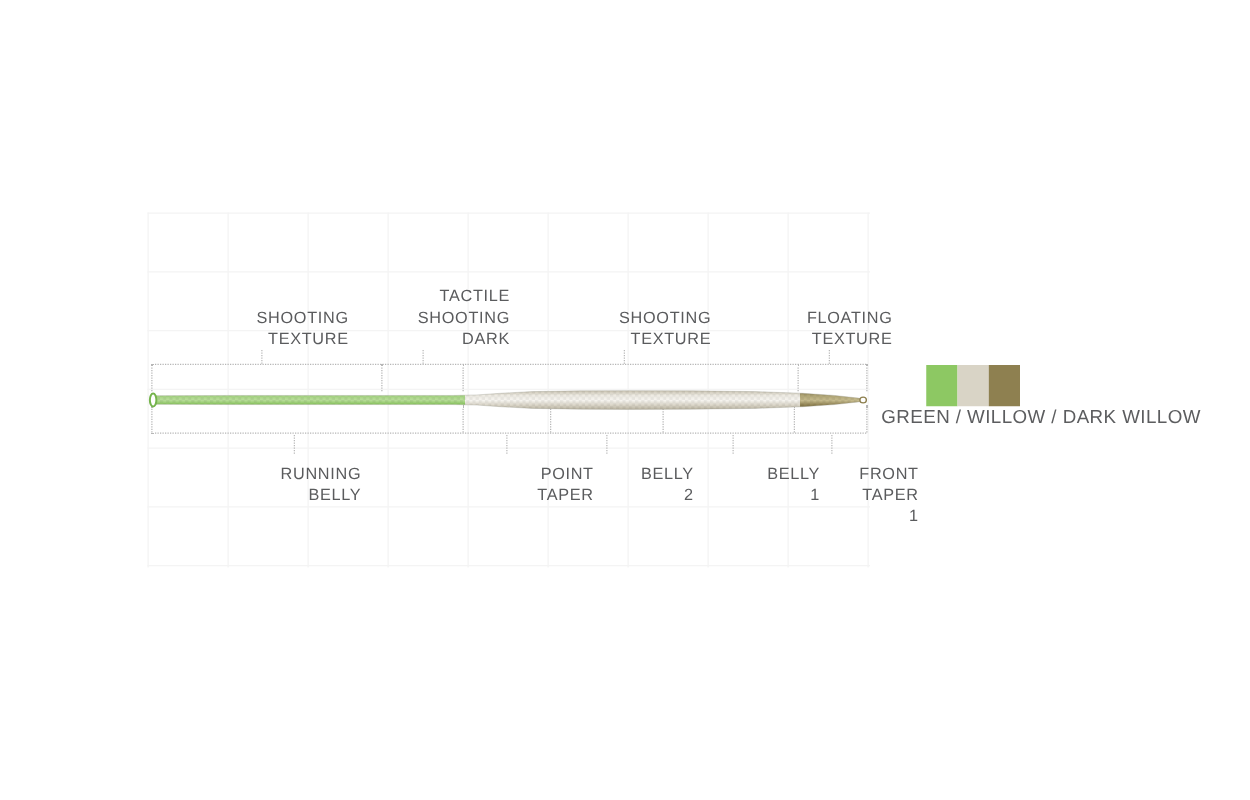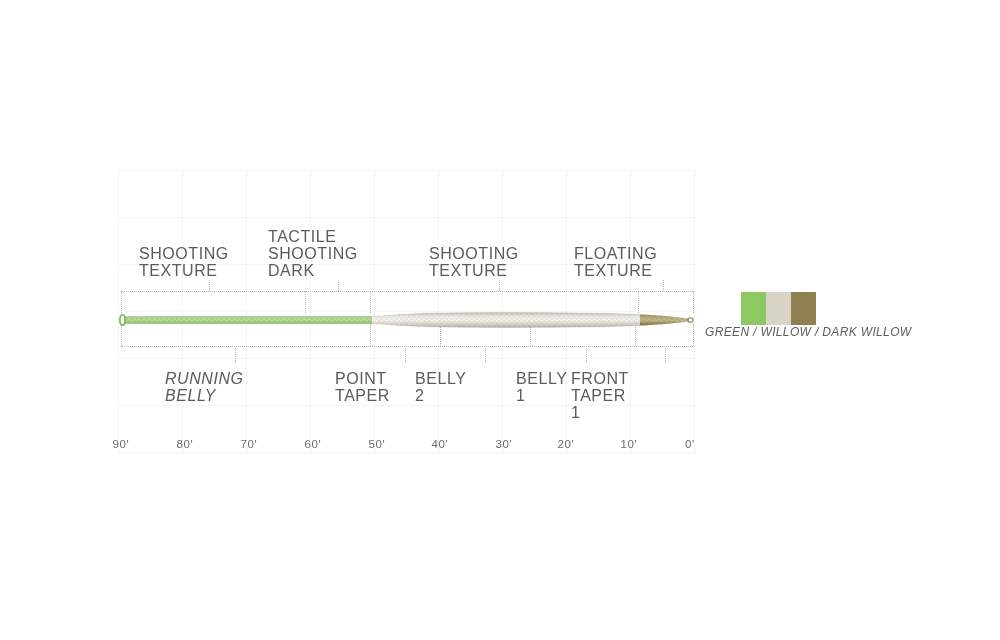--- a/index.html
+++ b/index.html
@@ -11,21 +11,21 @@
   }
   #stage{position:absolute;left:0;top:0;width:1000px;height:640px;}
 
   
   .grid{position:absolute;left:118px;top:170px;width:578px;height:284px;
         pointer-events:none;opacity:1;}
   .grid .v{position:absolute;top:0;bottom:0;width:1px;background:#f4f4f4;}
   .grid .h{position:absolute;left:0;right:0;height:1px;background:#f4f4f4;}
 
   
-  .lbl{position:absolute;text-align:left;font-size:16px;line-height:17px;
+  .lbl{position:absolute;text-align:right;font-size:13px;line-height:17px;
        letter-spacing:.55px;color:#5a5b5d;white-space:nowrap;}
   .lbl .ln{display:block;}
 
   
   .leader{position:absolute;width:0;border-left:1px dotted #b9b9b9;}
 
   
   .brk-h{position:absolute;height:0;border-top:1px dotted #b6b6b6;}
   .brk-v{position:absolute;width:0;border-left:1px dotted #b6b6b6;}
 
@@ -34,22 +34,22 @@
   .line-wrap svg{display:block;}
 
   
   .axis{position:absolute;left:0;top:438px;width:1000px;height:20px;}
   .tick{position:absolute;font-size:11.5px;letter-spacing:.6px;color:#6a6b6d;
         transform:translateX(-50%);white-space:nowrap;}
 
   
   .swatch{position:absolute;display:flex;border:0;}
   .swatch .sw{width:25px;height:33px;}
-  .legend{position:absolute;font-size:12px;letter-spacing:.35px;
-          color:#5c5d5f;white-space:nowrap;font-style:italic;}
+  .legend{position:absolute;font-size:15px;letter-spacing:.35px;
+          color:#5c5d5f;white-space:nowrap;}
 </style>
 </head>
 <body>
 
 <div id="stage">
 
   <div class="grid" id="grid">
       <div class="v" style="left: 0px;"></div>
       <div class="v" style="left: 64px;"></div>
       <div class="v" style="left: 128px;"></div>
@@ -106,41 +106,41 @@
       </div>
       <div class="leader" style="left: 499px; top: 280px; height: 11px;"></div>
       <div class="lbl" style="left: 574px; width: 140px; top: 245px;">
         <span class="ln">FLOATING</span>
         <span class="ln">TEXTURE</span>
       </div>
       <div class="leader" style="left: 663px; top: 280px; height: 11px;"></div>
     </div>
 
   <div id="bottom-labels">
-      <div class="lbl" style="left: 165px; width: 140px; top: 370px; font-style: italic;">
+      <div class="lbl" style="left: 149px; width: 140px; top: 370px;">
         <span class="ln">RUNNING</span>
         <span class="ln">BELLY</span>
       </div>
       <div class="leader" style="left: 235px; top: 348px; height: 15px;"></div>
       <div class="lbl" style="left: 335px; width: 140px; top: 370px;">
         <span class="ln">POINT</span>
         <span class="ln">TAPER</span>
       </div>
       <div class="leader" style="left: 405px; top: 348px; height: 15px;"></div>
       <div class="lbl" style="left: 415px; width: 140px; top: 370px;">
         <span class="ln">BELLY</span>
         <span class="ln">2</span>
       </div>
       <div class="leader" style="left: 485px; top: 348px; height: 15px;"></div>
       <div class="lbl" style="left: 516px; width: 140px; top: 370px;">
         <span class="ln">BELLY</span>
         <span class="ln">1</span>
       </div>
       <div class="leader" style="left: 586px; top: 348px; height: 15px;"></div>
-      <div class="lbl" style="left: 571px; width: 140px; top: 370px;">
+      <div class="lbl" style="left: 595px; width: 140px; top: 370px;">
         <span class="ln">FRONT</span>
         <span class="ln">TAPER</span>
         <span class="ln">1</span>
       </div>
       <div class="leader" style="left: 665px; top: 348px; height: 15px;"></div>
     </div>
 
   <div class="line-wrap">
     <svg id="flyline" width="580" height="42" viewBox="0 0 580 42">
         <defs>
@@ -186,32 +186,20 @@
         <path d="M3.00 16.54 L66.56 16.35 L130.11 16.35 L193.67 16.35 L244.51 16.35 L263.58 15.96 L282.64 14.62 L308.07 13.27 L346.20 12.69 L384.33 12.50 L435.18 12.69 L486.02 13.27 L524.16 14.62 L549.58 16.35 L568.64 18.46 L575.00 19.54 L575.00 20.46 L568.64 21.54 L549.58 23.65 L524.16 25.38 L486.02 26.73 L435.18 27.31 L384.33 27.50 L346.20 27.31 L308.07 26.73 L282.64 25.38 L263.58 24.04 L244.51 23.65 L193.67 23.65 L130.11 23.65 L66.56 23.65 L3.00 23.46 Z" fill="url(#gGreen)" clip-path="url(#clipGreen)"></path>
         <path d="M3.00 16.54 L66.56 16.35 L130.11 16.35 L193.67 16.35 L244.51 16.35 L263.58 15.96 L282.64 14.62 L308.07 13.27 L346.20 12.69 L384.33 12.50 L435.18 12.69 L486.02 13.27 L524.16 14.62 L549.58 16.35 L568.64 18.46 L575.00 19.54 L575.00 20.46 L568.64 21.54 L549.58 23.65 L524.16 25.38 L486.02 26.73 L435.18 27.31 L384.33 27.50 L346.20 27.31 L308.07 26.73 L282.64 25.38 L263.58 24.04 L244.51 23.65 L193.67 23.65 L130.11 23.65 L66.56 23.65 L3.00 23.46 Z" fill="url(#gWillow)" clip-path="url(#clipMid)"></path>
         <path d="M3.00 16.54 L66.56 16.35 L130.11 16.35 L193.67 16.35 L244.51 16.35 L263.58 15.96 L282.64 14.62 L308.07 13.27 L346.20 12.69 L384.33 12.50 L435.18 12.69 L486.02 13.27 L524.16 14.62 L549.58 16.35 L568.64 18.46 L575.00 19.54 L575.00 20.46 L568.64 21.54 L549.58 23.65 L524.16 25.38 L486.02 26.73 L435.18 27.31 L384.33 27.50 L346.20 27.31 L308.07 26.73 L282.64 25.38 L263.58 24.04 L244.51 23.65 L193.67 23.65 L130.11 23.65 L66.56 23.65 L3.00 23.46 Z" fill="url(#gDark)" clip-path="url(#clipDark)"></path>
         <path d="M3.00 16.54 L66.56 16.35 L130.11 16.35 L193.67 16.35 L244.51 16.35 L263.58 15.96 L282.64 14.62 L308.07 13.27 L346.20 12.69 L384.33 12.50 L435.18 12.69 L486.02 13.27 L524.16 14.62 L549.58 16.35 L568.64 18.46 L575.00 19.54 L575.00 20.46 L568.64 21.54 L549.58 23.65 L524.16 25.38 L486.02 26.73 L435.18 27.31 L384.33 27.50 L346.20 27.31 L308.07 26.73 L282.64 25.38 L263.58 24.04 L244.51 23.65 L193.67 23.65 L130.11 23.65 L66.56 23.65 L3.00 23.46 Z" fill="url(#tex)"></path>
         <path d="M3.00 16.54 L66.56 16.35 L130.11 16.35 L193.67 16.35 L244.51 16.35 L263.58 15.96 L282.64 14.62 L308.07 13.27 L346.20 12.69 L384.33 12.50 L435.18 12.69 L486.02 13.27 L524.16 14.62 L549.58 16.35 L568.64 18.46 L575.00 19.54 L575.00 20.46 L568.64 21.54 L549.58 23.65 L524.16 25.38 L486.02 26.73 L435.18 27.31 L384.33 27.50 L346.20 27.31 L308.07 26.73 L282.64 25.38 L263.58 24.04 L244.51 23.65 L193.67 23.65 L130.11 23.65 L66.56 23.65 L3.00 23.46 Z" fill="none" stroke="#9a9a90" stroke-width="0.5" opacity="0.55"></path>
         <ellipse cx="4.50" cy="20" rx="2.6" ry="5.2" fill="#ffffff" stroke="#75B44C" stroke-width="1.6"></ellipse>
         <ellipse cx="572.50" cy="20" rx="2.6" ry="2.3" fill="#ffffff" stroke="#8E8050" stroke-width="1.1"></ellipse>
       </svg>
   </div>
 
-  <div class="axis" id="axis">
-      <span class="tick" style="left: 121px;">90'</span>
-      <span class="tick" style="left: 185px;">80'</span>
-      <span class="tick" style="left: 249px;">70'</span>
-      <span class="tick" style="left: 313px;">60'</span>
-      <span class="tick" style="left: 377px;">50'</span>
-      <span class="tick" style="left: 440px;">40'</span>
-      <span class="tick" style="left: 504px;">30'</span>
-      <span class="tick" style="left: 566px;">20'</span>
-      <span class="tick" style="left: 629px;">10'</span>
-      <span class="tick" style="left: 690px;">0'</span>
-    </div>
 
   <div class="swatch" id="swatch" style="left: 741px; top: 292px;">
       <div class="sw" style="background: rgb(141, 200, 99);"></div>
       <div class="sw" style="background: rgb(217, 212, 198);"></div>
       <div class="sw" style="background: rgb(142, 128, 80);"></div>
     </div>
   <div class="legend" id="legend" style="left: 705px; top: 325px;">GREEN / WILLOW / DARK WILLOW</div>
 
 </div>
 

